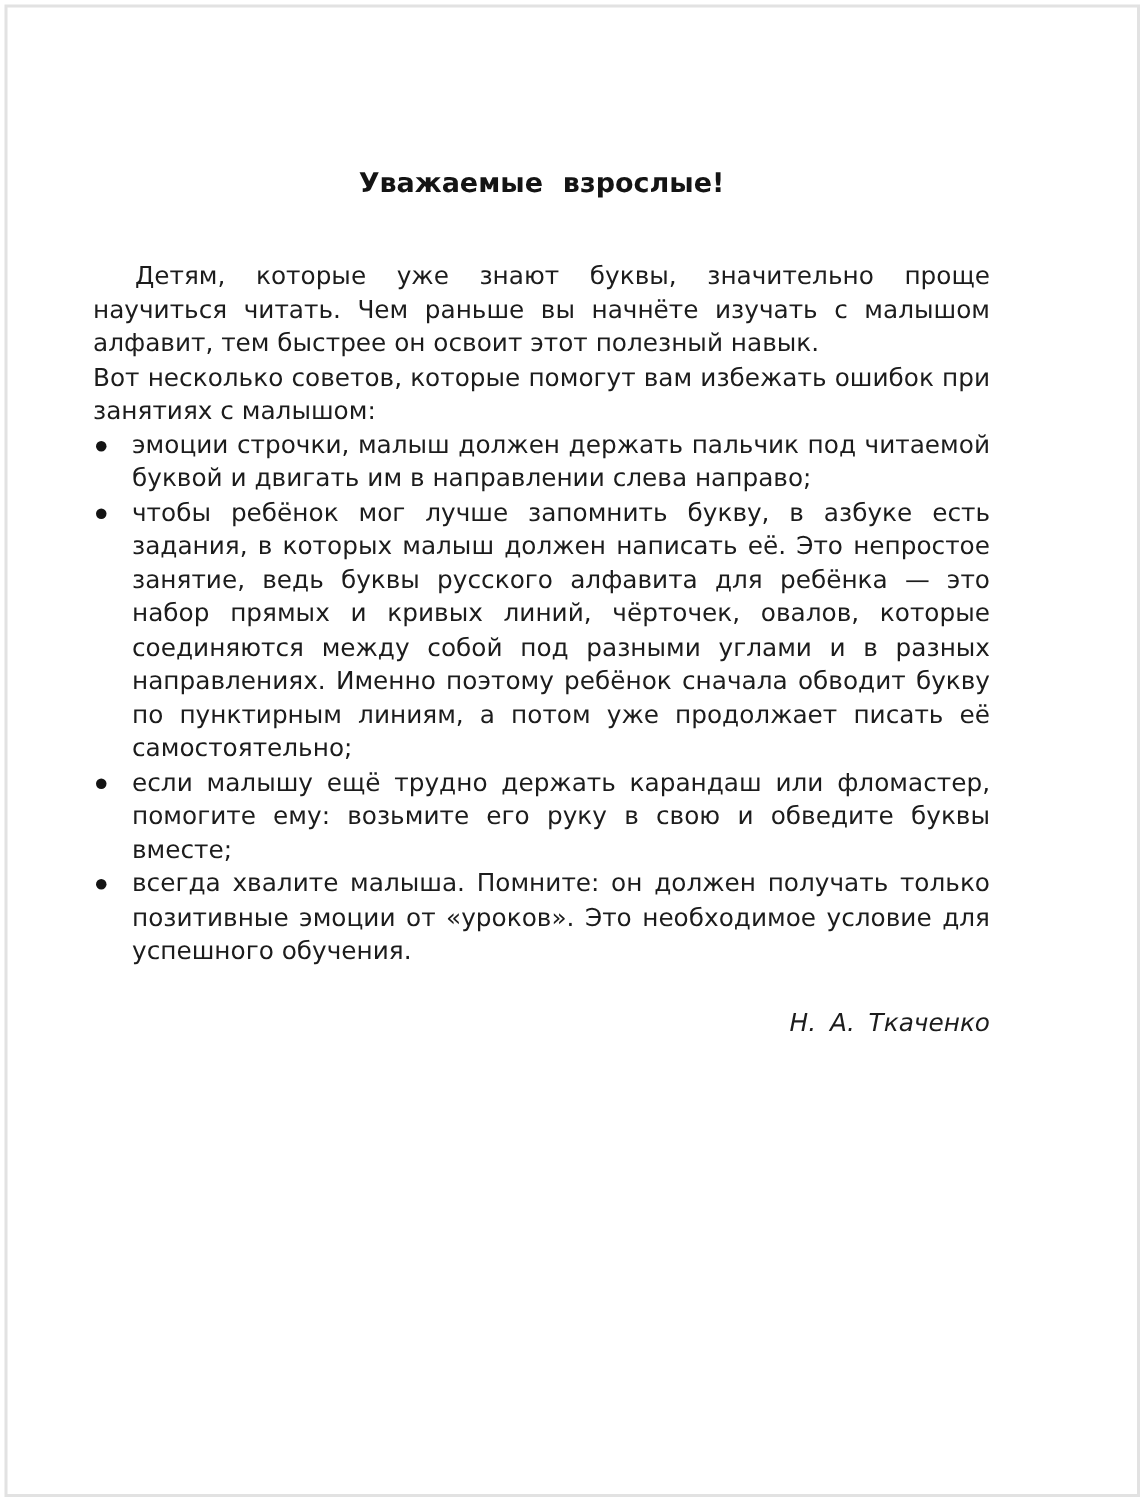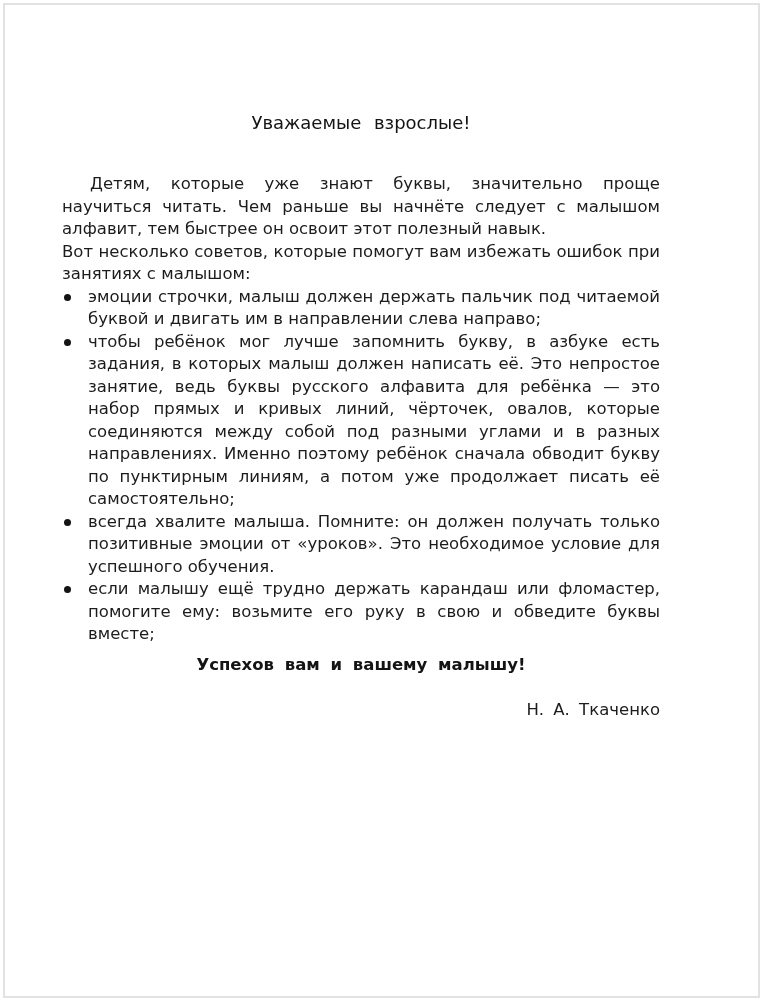--- a/index.html
+++ b/index.html
@@ -23,21 +23,21 @@
   }
   .page-content {
     position: absolute;
     left: 62px;
     top: 112px;
     width: 598px;
   }
   .title {
     margin: 0 0 40px 0;
     font-size: 18px;
-    font-weight: normal;
+    font-weight: bold;
     text-align: center;
     word-spacing: 7px;
     color: #141414;
   }
   .body-text {
     font-size: 16.5px;
     line-height: 22.5px;
     text-align: justify;
   }
   .para {
@@ -69,59 +69,59 @@
     margin: 9px 0 0 0;
     font-size: 16.5px;
     font-weight: bold;
     text-align: center;
     word-spacing: 5px;
     color: #141414;
   }
   .signature {
     margin: 26px 0 0 0;
     font-size: 16.5px;
+    font-style: italic;
     text-align: right;
     word-spacing: 4px;
     color: #1c1c1c;
   }
 </style>
 </head>
 <body>
 
 <div class="scan-frame"></div>
 
 <div class="page-content">
 
   <h1 class="title">Уважаемые взрослые!</h1>
 
   <div class="body-text">
 
-    <p class="para indent">Детям, которые уже знают буквы, значительно проще научиться читать. Чем раньше вы начнёте следует с малышом алфавит, тем быстрее он освоит этот полезный навык.</p>
+    <p class="para indent">Детям, которые уже знают буквы, значительно проще научиться читать. Чем раньше вы начнёте изучать с малышом алфавит, тем быстрее он освоит этот полезный навык.</p>
 
 
     <p class="para">Вот несколько советов, которые помогут вам избежать ошибок при занятиях с малышом:</p>
 
     <ul class="bullets">
       <li>
         <span class="dot"></span>
         <span>эмоции строчки, малыш должен держать пальчик под читаемой буквой и двигать им в направлении слева направо;</span>
       </li>
       <li>
         <span class="dot"></span>
         <span>чтобы ребёнок мог лучше запомнить букву, в азбуке есть задания, в которых малыш должен написать её. Это непростое занятие, ведь буквы русского алфавита для ребёнка — это набор прямых и кривых линий, чёрточек, овалов, которые соединяются между собой под разными углами и в разных направлениях. Именно поэтому ребёнок сначала обводит букву по пунктирным линиям, а потом уже продолжает писать её самостоятельно;</span>
       </li>
       <li>
         <span class="dot"></span>
-        <span>всегда хвалите малыша. Помните: он должен получать только позитивные эмоции от «уроков». Это необходимое условие для успешного обучения.</span>
+        <span>если малышу ещё трудно держать карандаш или фломастер, помогите ему: возьмите его руку в свою и обведите буквы вместе;</span>
       </li>
       <li>
         <span class="dot"></span>
-        <span>если малышу ещё трудно держать карандаш или фломастер, помогите ему: возьмите его руку в свою и обведите буквы вместе;</span>
+        <span>всегда хвалите малыша. Помните: он должен получать только позитивные эмоции от «уроков». Это необходимое условие для успешного обучения.</span>
       </li>
     </ul>
 
   </div>
 
-  <p class="closing">Успехов вам и вашему малышу!</p>
 
   <p class="signature">Н. А. Ткаченко</p>
 
 </div>
 
 </body></html>

